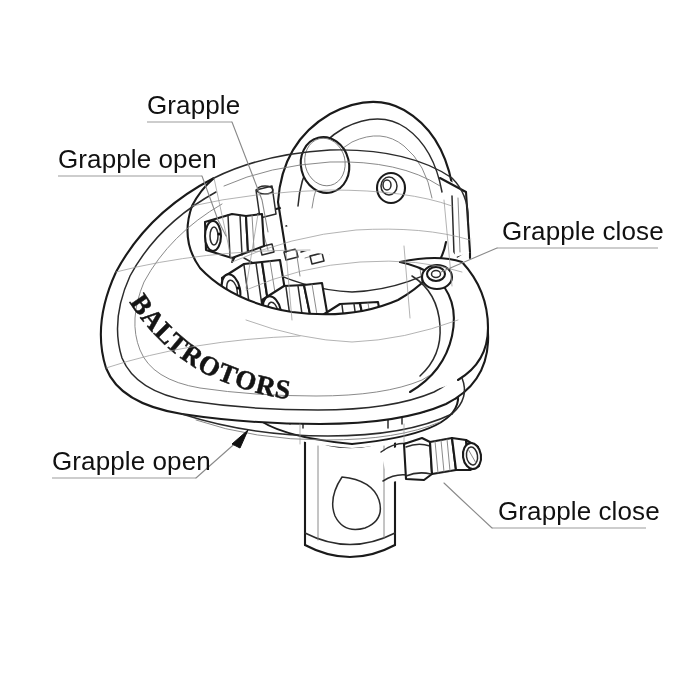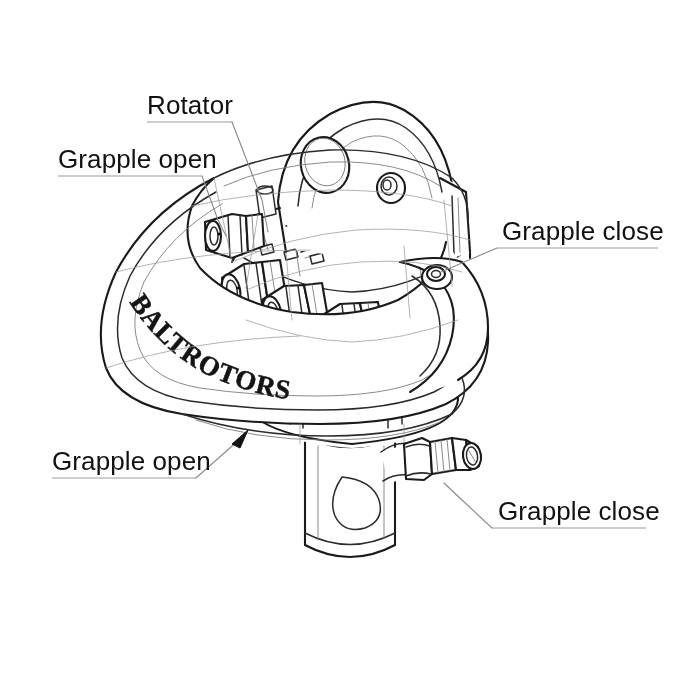--- a/index.html
+++ b/index.html
@@ -394,21 +394,21 @@
       <polyline class="leader" points="196,478 240,439"></polyline>
       <polygon class="arrowhead" points="248,430 232,444 240,448"></polygon>
     </g>
 
     <g>
       <path class="underline" d="M492,528 L646,528"></path>
       <polyline class="leader" points="492,528 462,500 444,483"></polyline>
     </g>
   </svg>
 
-  <div class="callout-text" style="left:147px; top:92px;">Rotator</div>
+  <div class="callout-text" style="left:147px; top:92px;">Grapple</div>
 
   <div class="callout-text" style="left:58px; top:146px;">Grapple open</div>
 
   <div class="callout-text" style="left:502px; top:218px;">Grapple close</div>
 
   <div class="callout-text" style="left:52px; top:448px;">Grapple open</div>
 
   <div class="callout-text" style="left:498px; top:498px;">Grapple close</div>
 
 </div>

